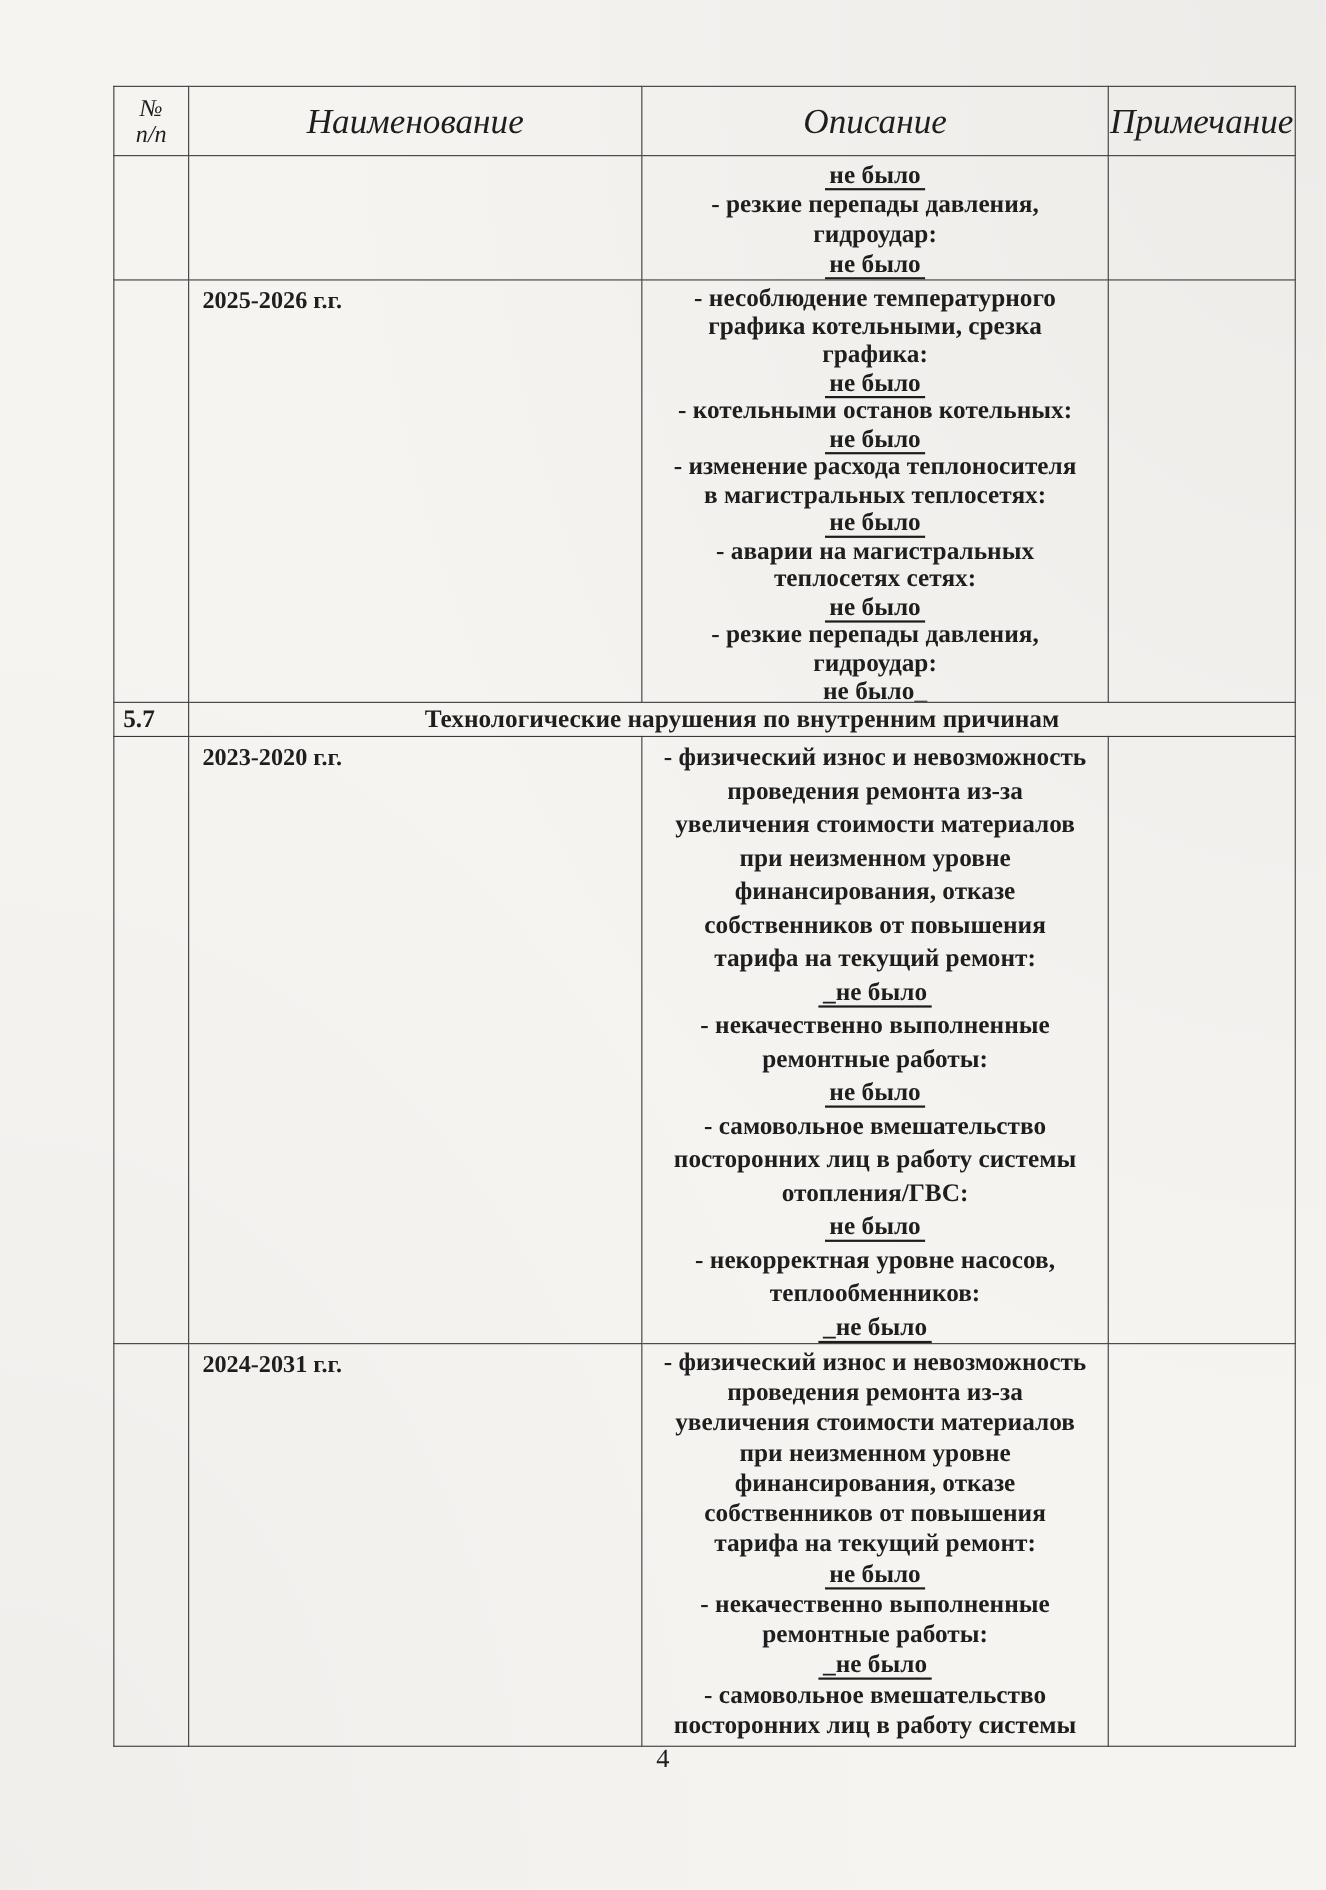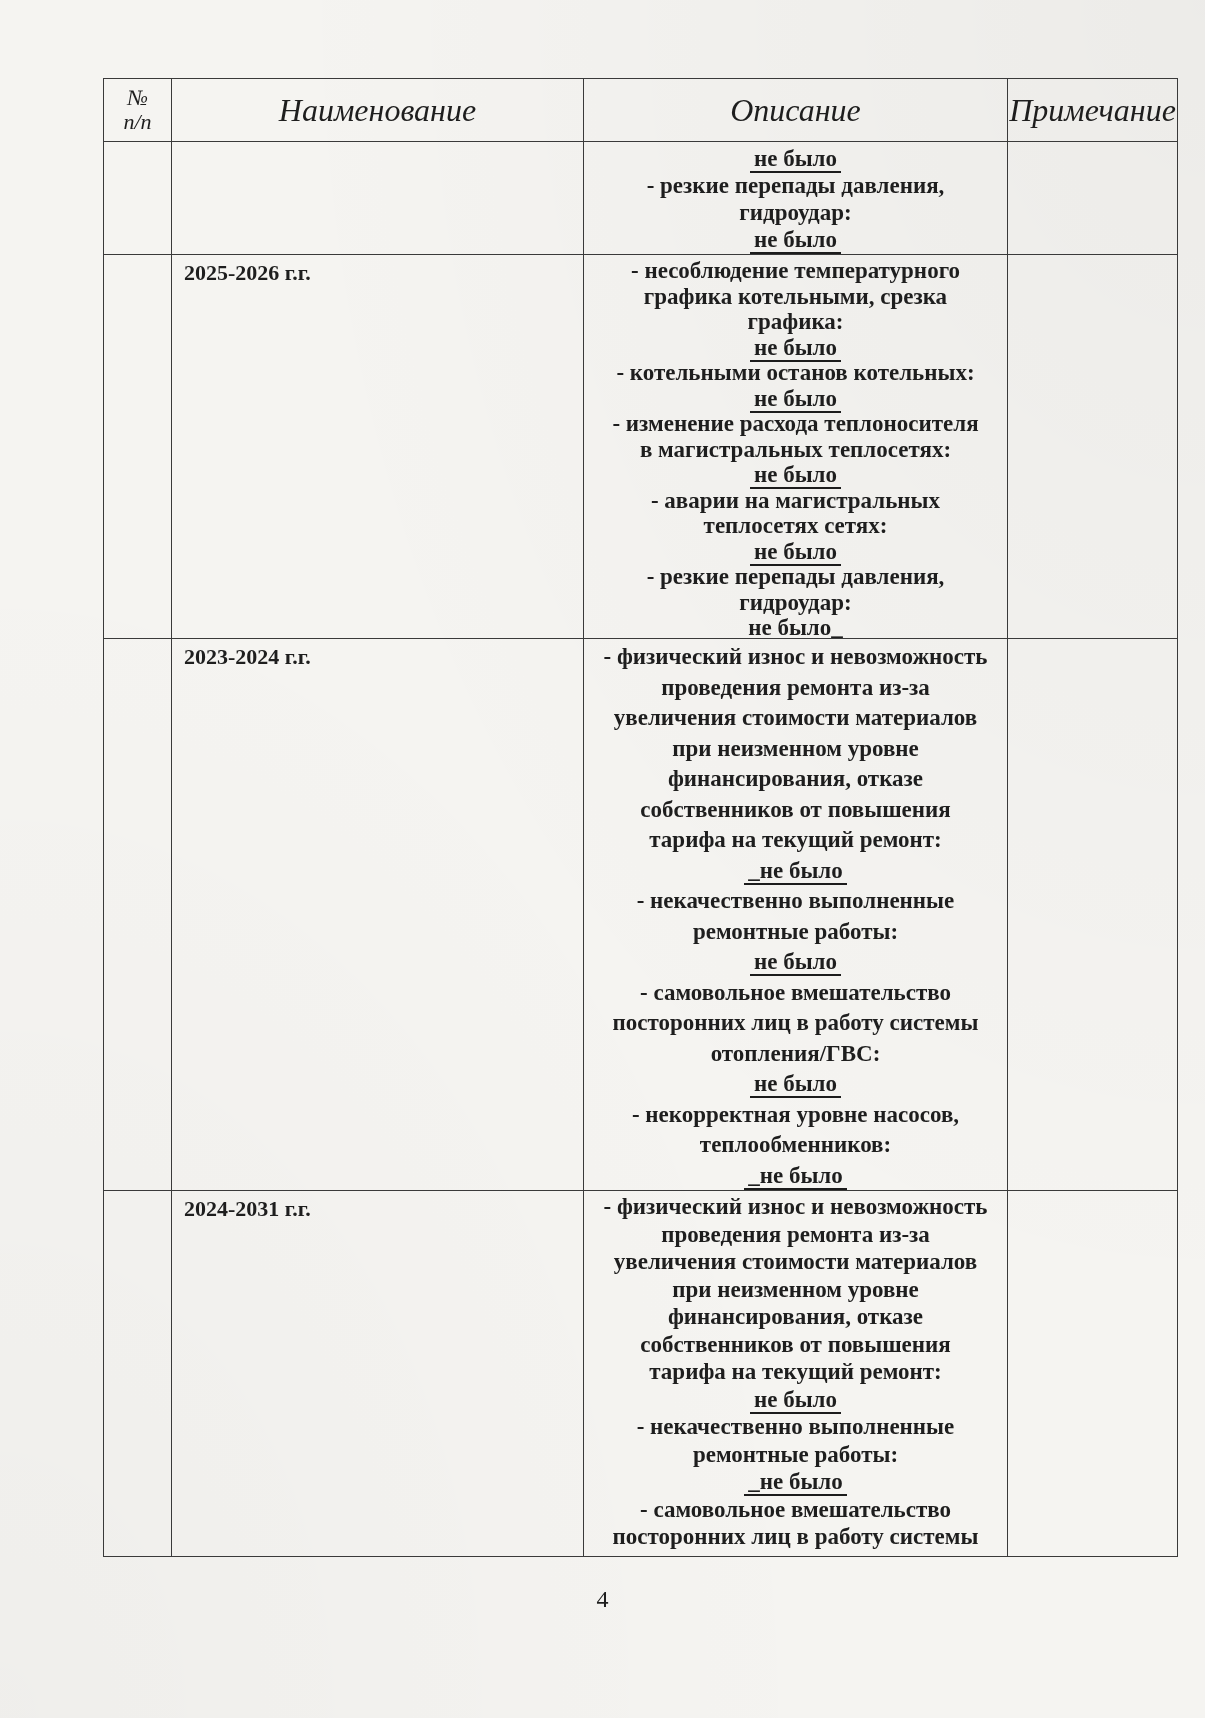--- a/index.html
+++ b/index.html
@@ -113,26 +113,34 @@
               <div class="seg u"><span>не было</span></div>
               <div class="seg">- резкие перепады давления,
 гидроудар:</div>
               <div class="seg u"><span>не было_</span></div>
             </div>
           </td>
           <td>
             <div class="box"></div>
           </td>
         </tr>
+        <tr class="r2">
+          <td>
+            <div class="box sec-num">5.7</div>
+          </td>
+          <td colspan="3">
+            <div class="box sec-box">Технологические нарушения по внутренним причинам</div>
+          </td>
+        </tr>
         <tr class="r3">
           <td>
             <div class="box num-box"></div>
           </td>
           <td>
-            <div class="box name-box">2023-2024 г.г.</div>
+            <div class="box name-box">2023-2020 г.г.</div>
           </td>
           <td>
             <div class="box desc-box">
               <div class="seg">- физический износ и невозможность
 проведения ремонта из-за
 увеличения стоимости материалов
 при неизменном уровне
 финансирования, отказе
 собственников от повышения
 тарифа на текущий ремонт:</div>

